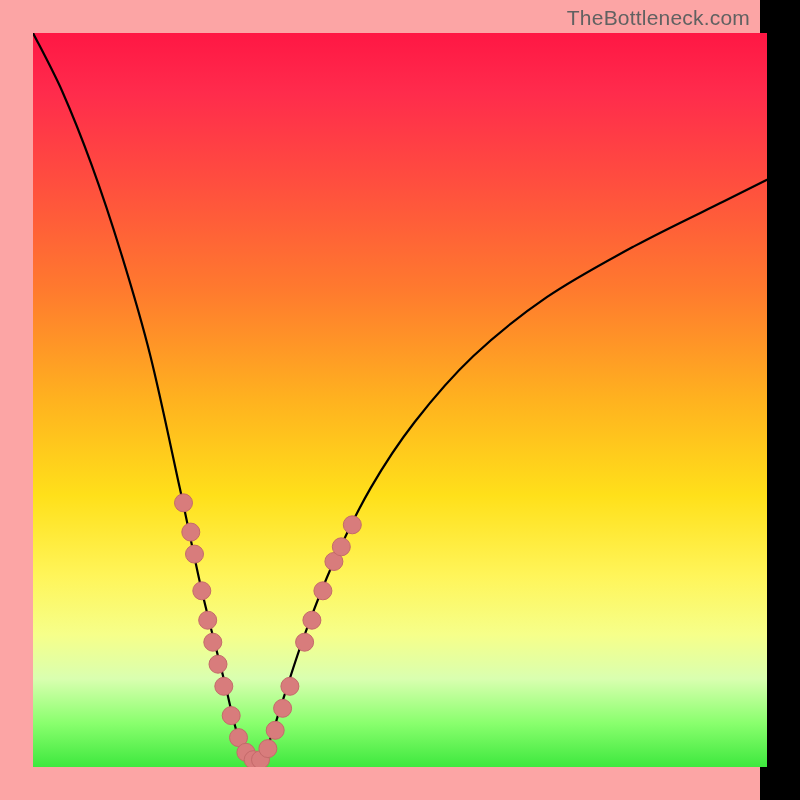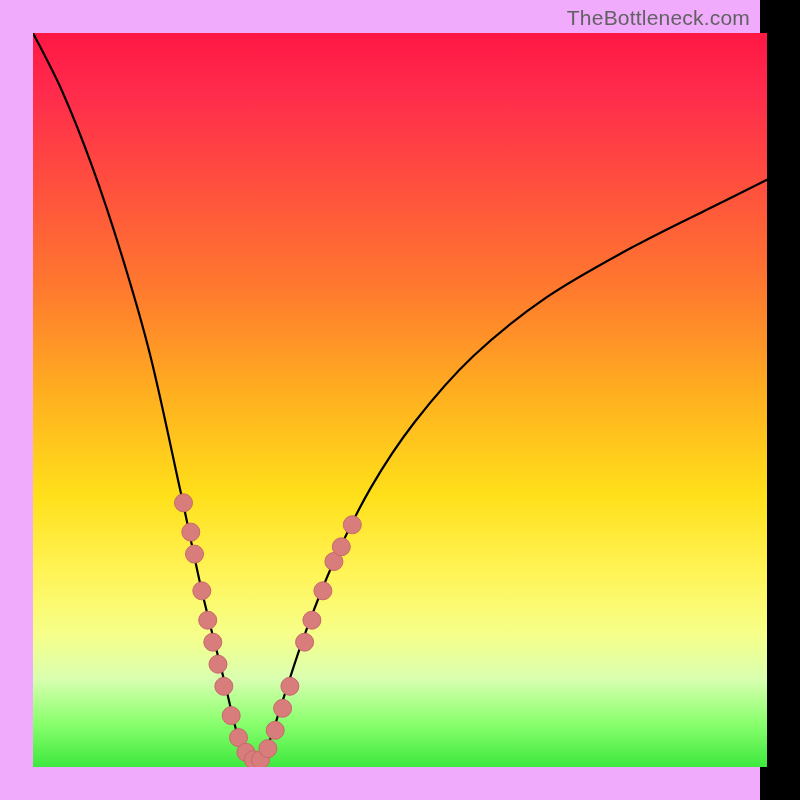--- a/index.html
+++ b/index.html
@@ -8,21 +8,21 @@
     width: 800px;
     height: 800px;
     overflow: hidden;
     background: #000;
     font-family: Arial, Helvetica, sans-serif;
   }
   .frame {
     position: relative;
     width: 760px;
     height: 800px;
-    background: #f0abfc;
+    background: #fca5a5;
   }
   .plot-area {
     position: absolute;
     left: 33px;
     top: 33px;
     width: 734px;
     height: 734px;
     
     background: linear-gradient(
       to bottom,

